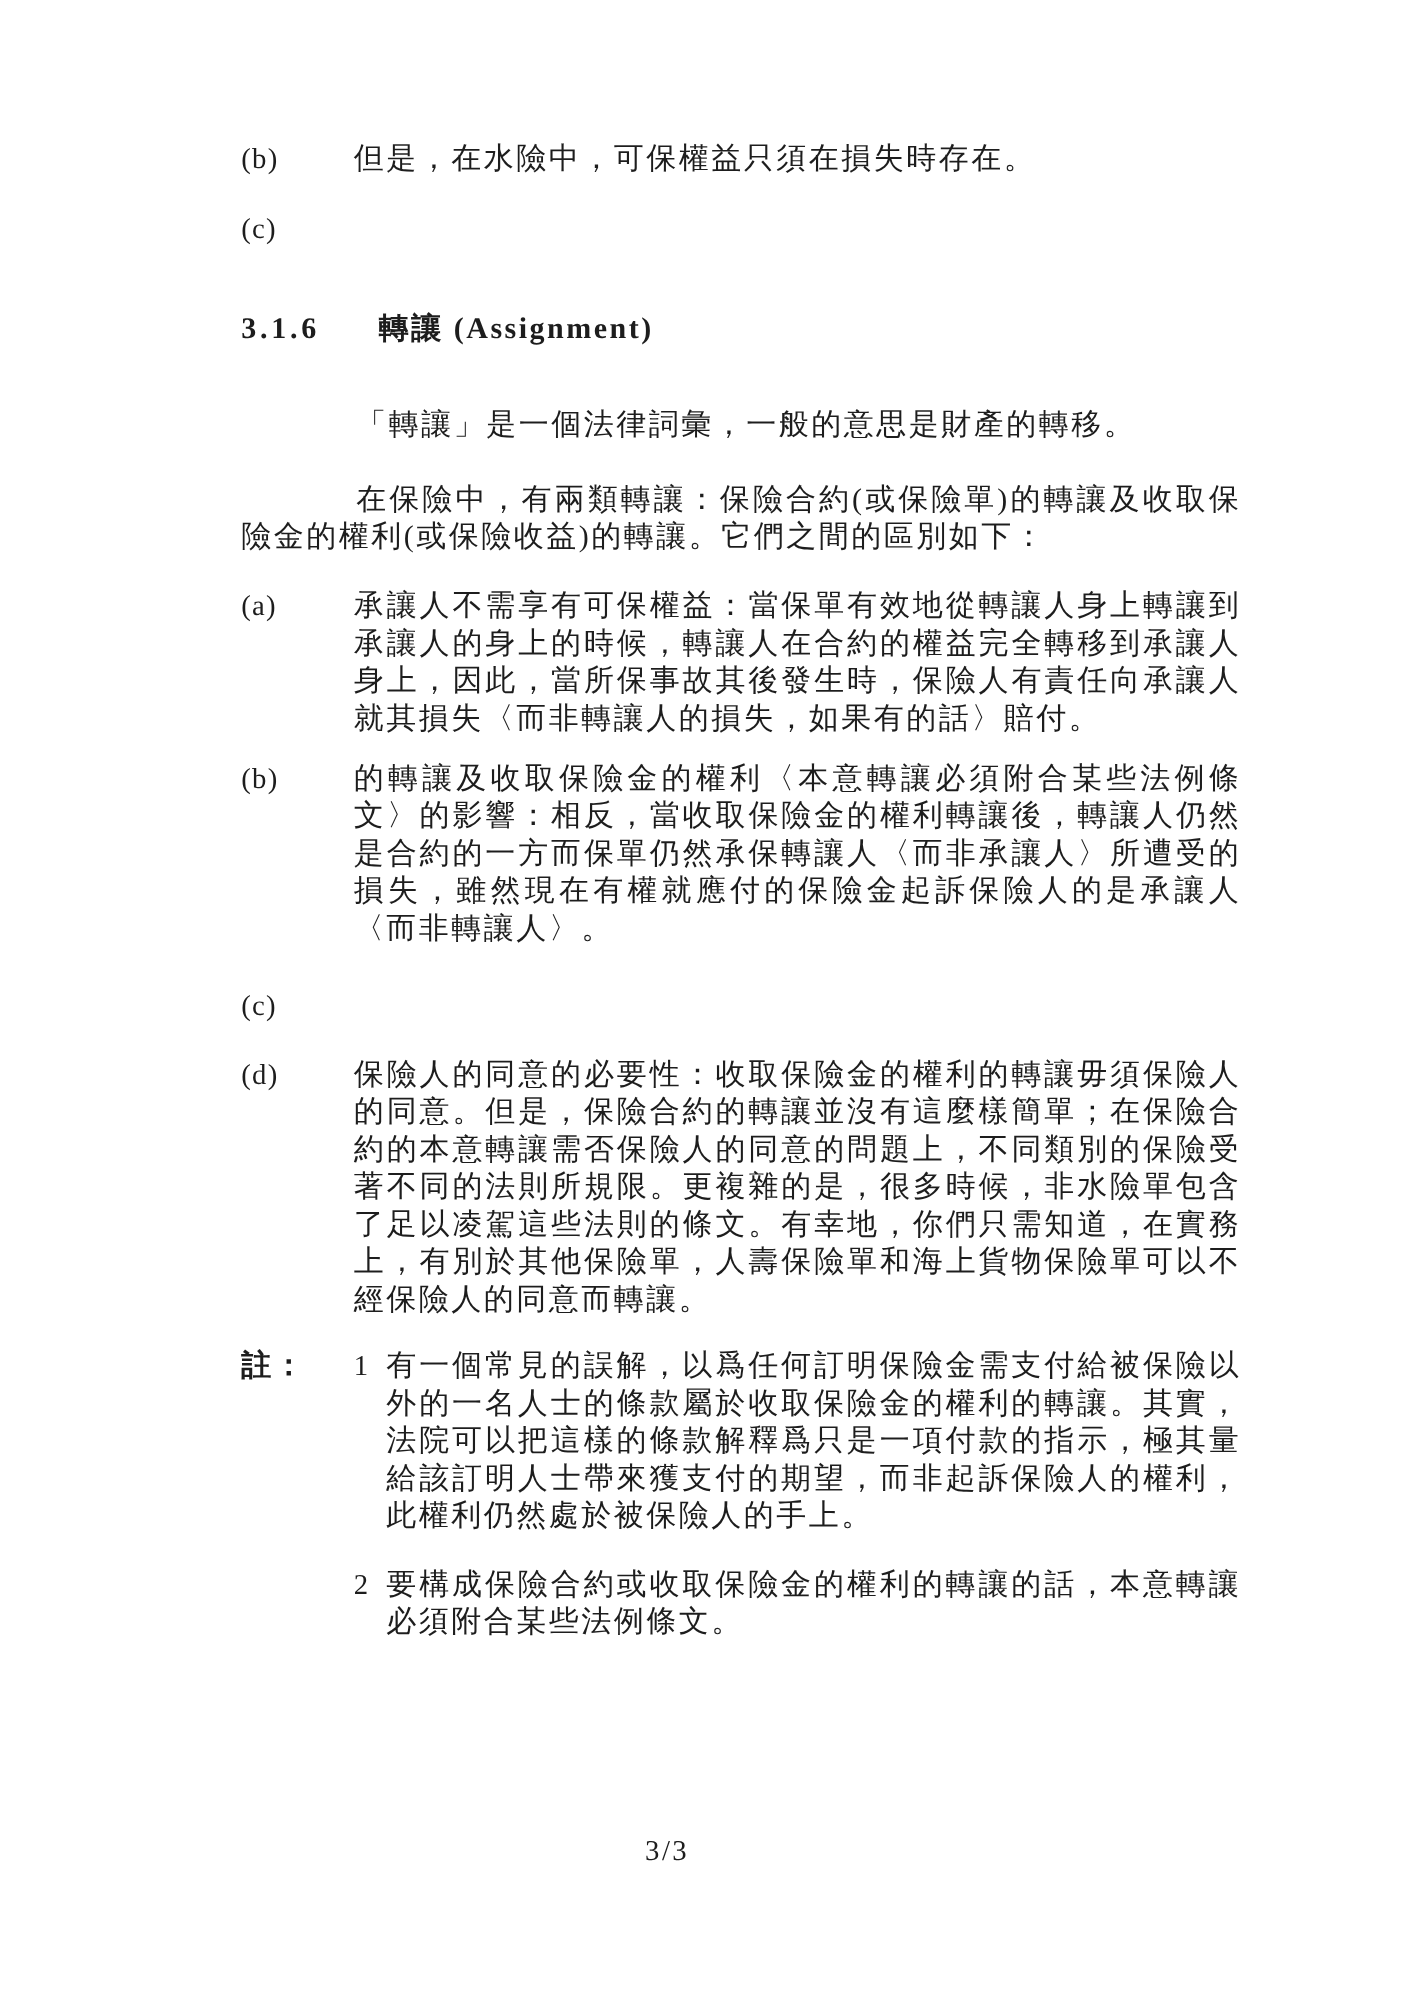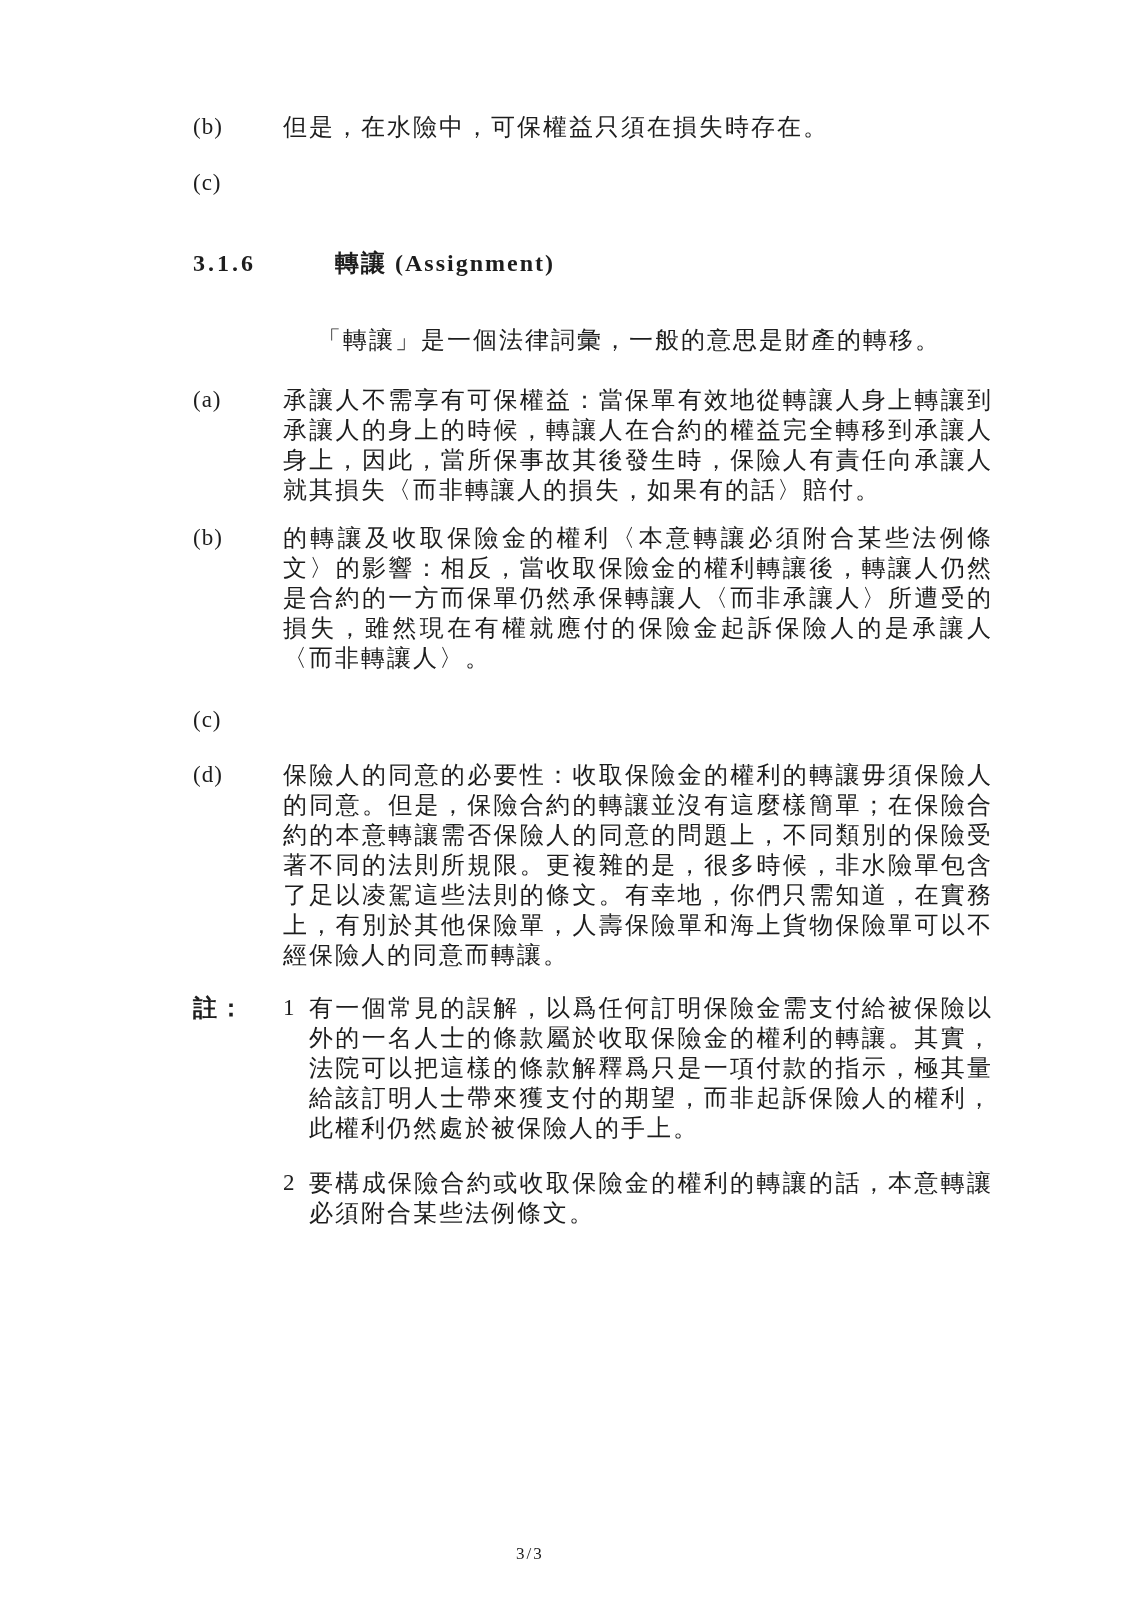--- a/index.html
+++ b/index.html
@@ -42,46 +42,45 @@
   .b { font-weight:normal; }
 
   .mb-b1 { margin-bottom:26px; }
   .mb-c1 { margin-bottom:50px; }
   .heading {
     display:flex;
     font-weight:bold;
     font-size:24px;
     line-height:30px;
     margin-bottom:47px;
-    gap:32px;
   }
   .heading .h-num { width:90px; flex-shrink:0; letter-spacing:3px; }
   .heading .h-title { letter-spacing:2px;padding-left:20px; }
-  .para { text-indent:92px;margin-left:32px; }
+  .para { text-indent:92px; }
   .mb-p1 { margin-bottom:30px; }
   .mb-p2 { margin-bottom:25px; }
   .mb-la { margin-bottom:18px; }
   .mb-lb { margin-bottom:32px; }
   .mb-lc { margin-bottom:25px; }
   .mb-ld { margin-bottom:23px; }
   .notes .label { font-weight:bold; font-size:24px; letter-spacing:2px; }
   .note { display:flex; }
   .note-num {
     width:26px;
     flex-shrink:0;
     font-size:23px;
     line-height:30px;
   }
   .note-text { flex:1; min-width:0; }
   .mb-n1 { margin-bottom:25px; }
   .footer {
     position:absolute;
-    top:1544px;
+    top:1468px;
     left:516px;
-    font-size:17px;
+    font-size:23px;
     letter-spacing:2px;
   }
 </style>
 </head>
 <body>
 
 <div class="page">
   <div class="doc">
 
     <div class="item cjk mb-b1">
@@ -93,20 +92,21 @@
       <div class="label">(c)</div>
     </div>
 
     <div class="heading">
       <span class="h-num">3.1.6</span>
       <span class="h-title">轉讓 (Assignment)</span>
     </div>
 
     <p class="cjk para mb-p1"><span>「轉讓」是一個法律詞彙，一般的意思是</span><span class="b">財產的轉移</span><span>。</span></p>
 
+    <p class="cjk para mb-p2"><span>在保險中，有</span><span class="b">兩類轉讓</span><span>：保險合約(或保險單)的轉讓及收取保險金的權利(或保險收益)的轉讓。它們之間的區別如下：</span></p>
 
     <div class="item cjk mb-la">
       <div class="label">(a)</div>
       <div class="body"><span class="b">承讓人不需享有可保權益：</span><span>當保單有效地從轉讓人身上轉讓到承讓人的身上的時候，轉讓人在合約的權益完全轉移到承讓人身上，因此，當所保事故其後發生時，保險人有責任向承讓人就其損失〈而非轉讓人的損失，如果有的話〉賠付。</span></div>
     </div>
 
     <div class="item cjk mb-lb">
       <div class="label">(b)</div>
       <div class="body"><span class="b">的轉讓及收取保險金的權利</span><span>〈本意轉讓必須附合某些法例條文〉</span><span class="b">的影響：</span><span>相反，當收取保險金的權利轉讓後，轉讓人仍然是合約的一方而保單仍然承保轉讓人〈而非承讓人〉所遭受的損失，雖然現在有權就應付的保險金起訴保險人的是承讓人〈而非轉讓人〉。</span></div>
     </div>

